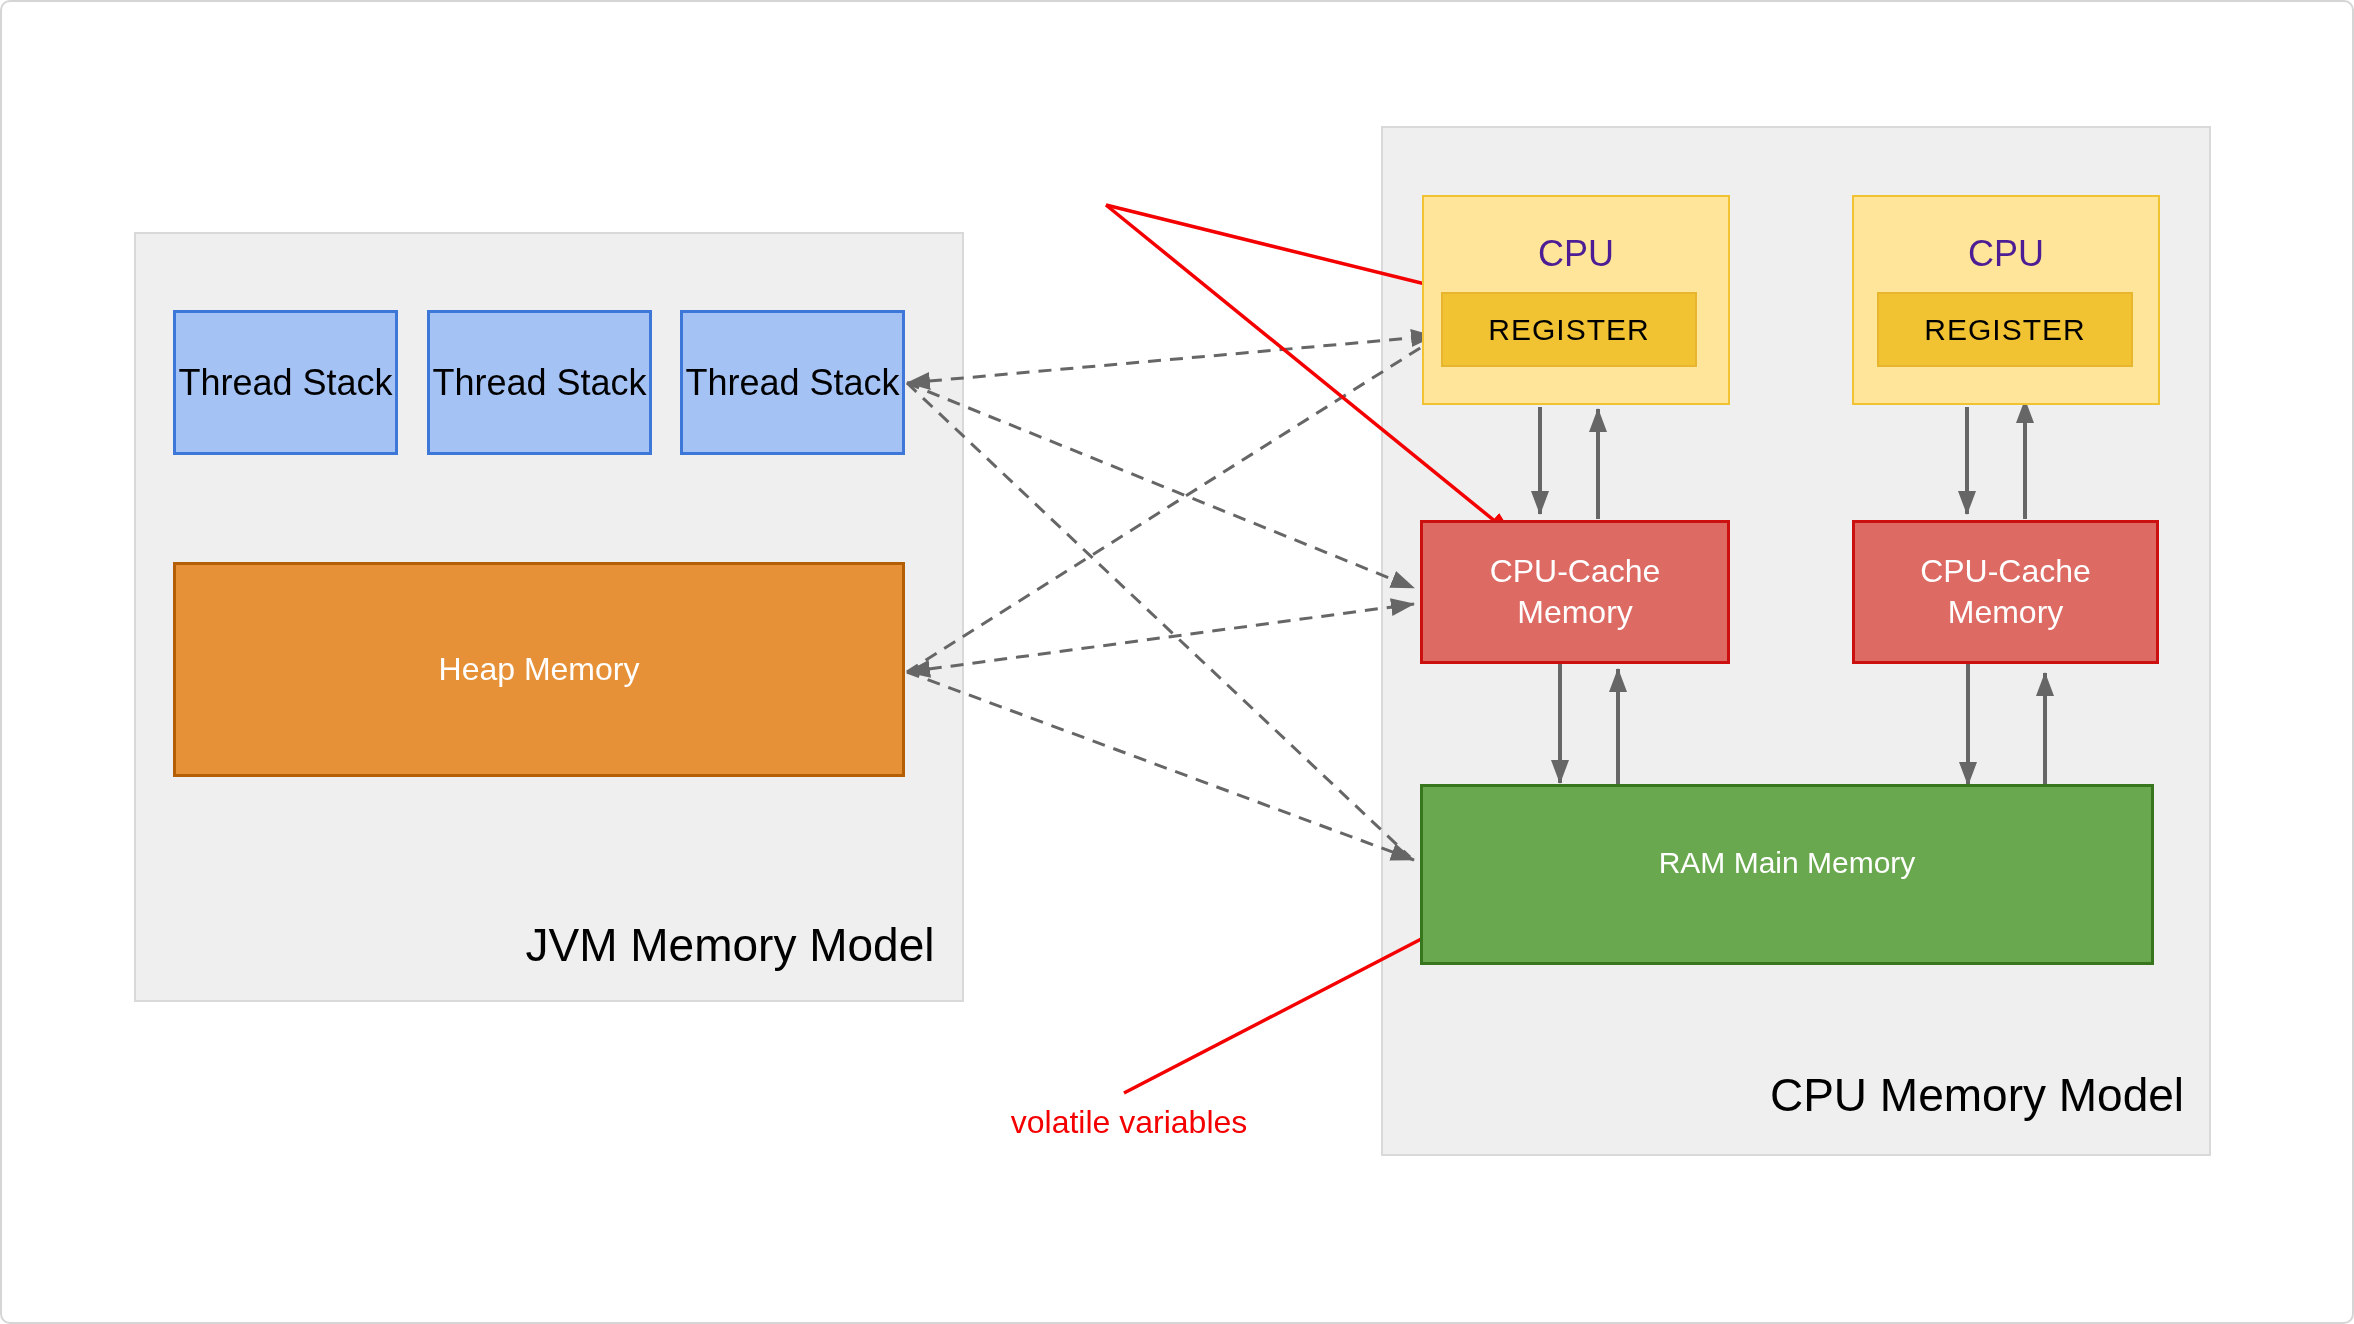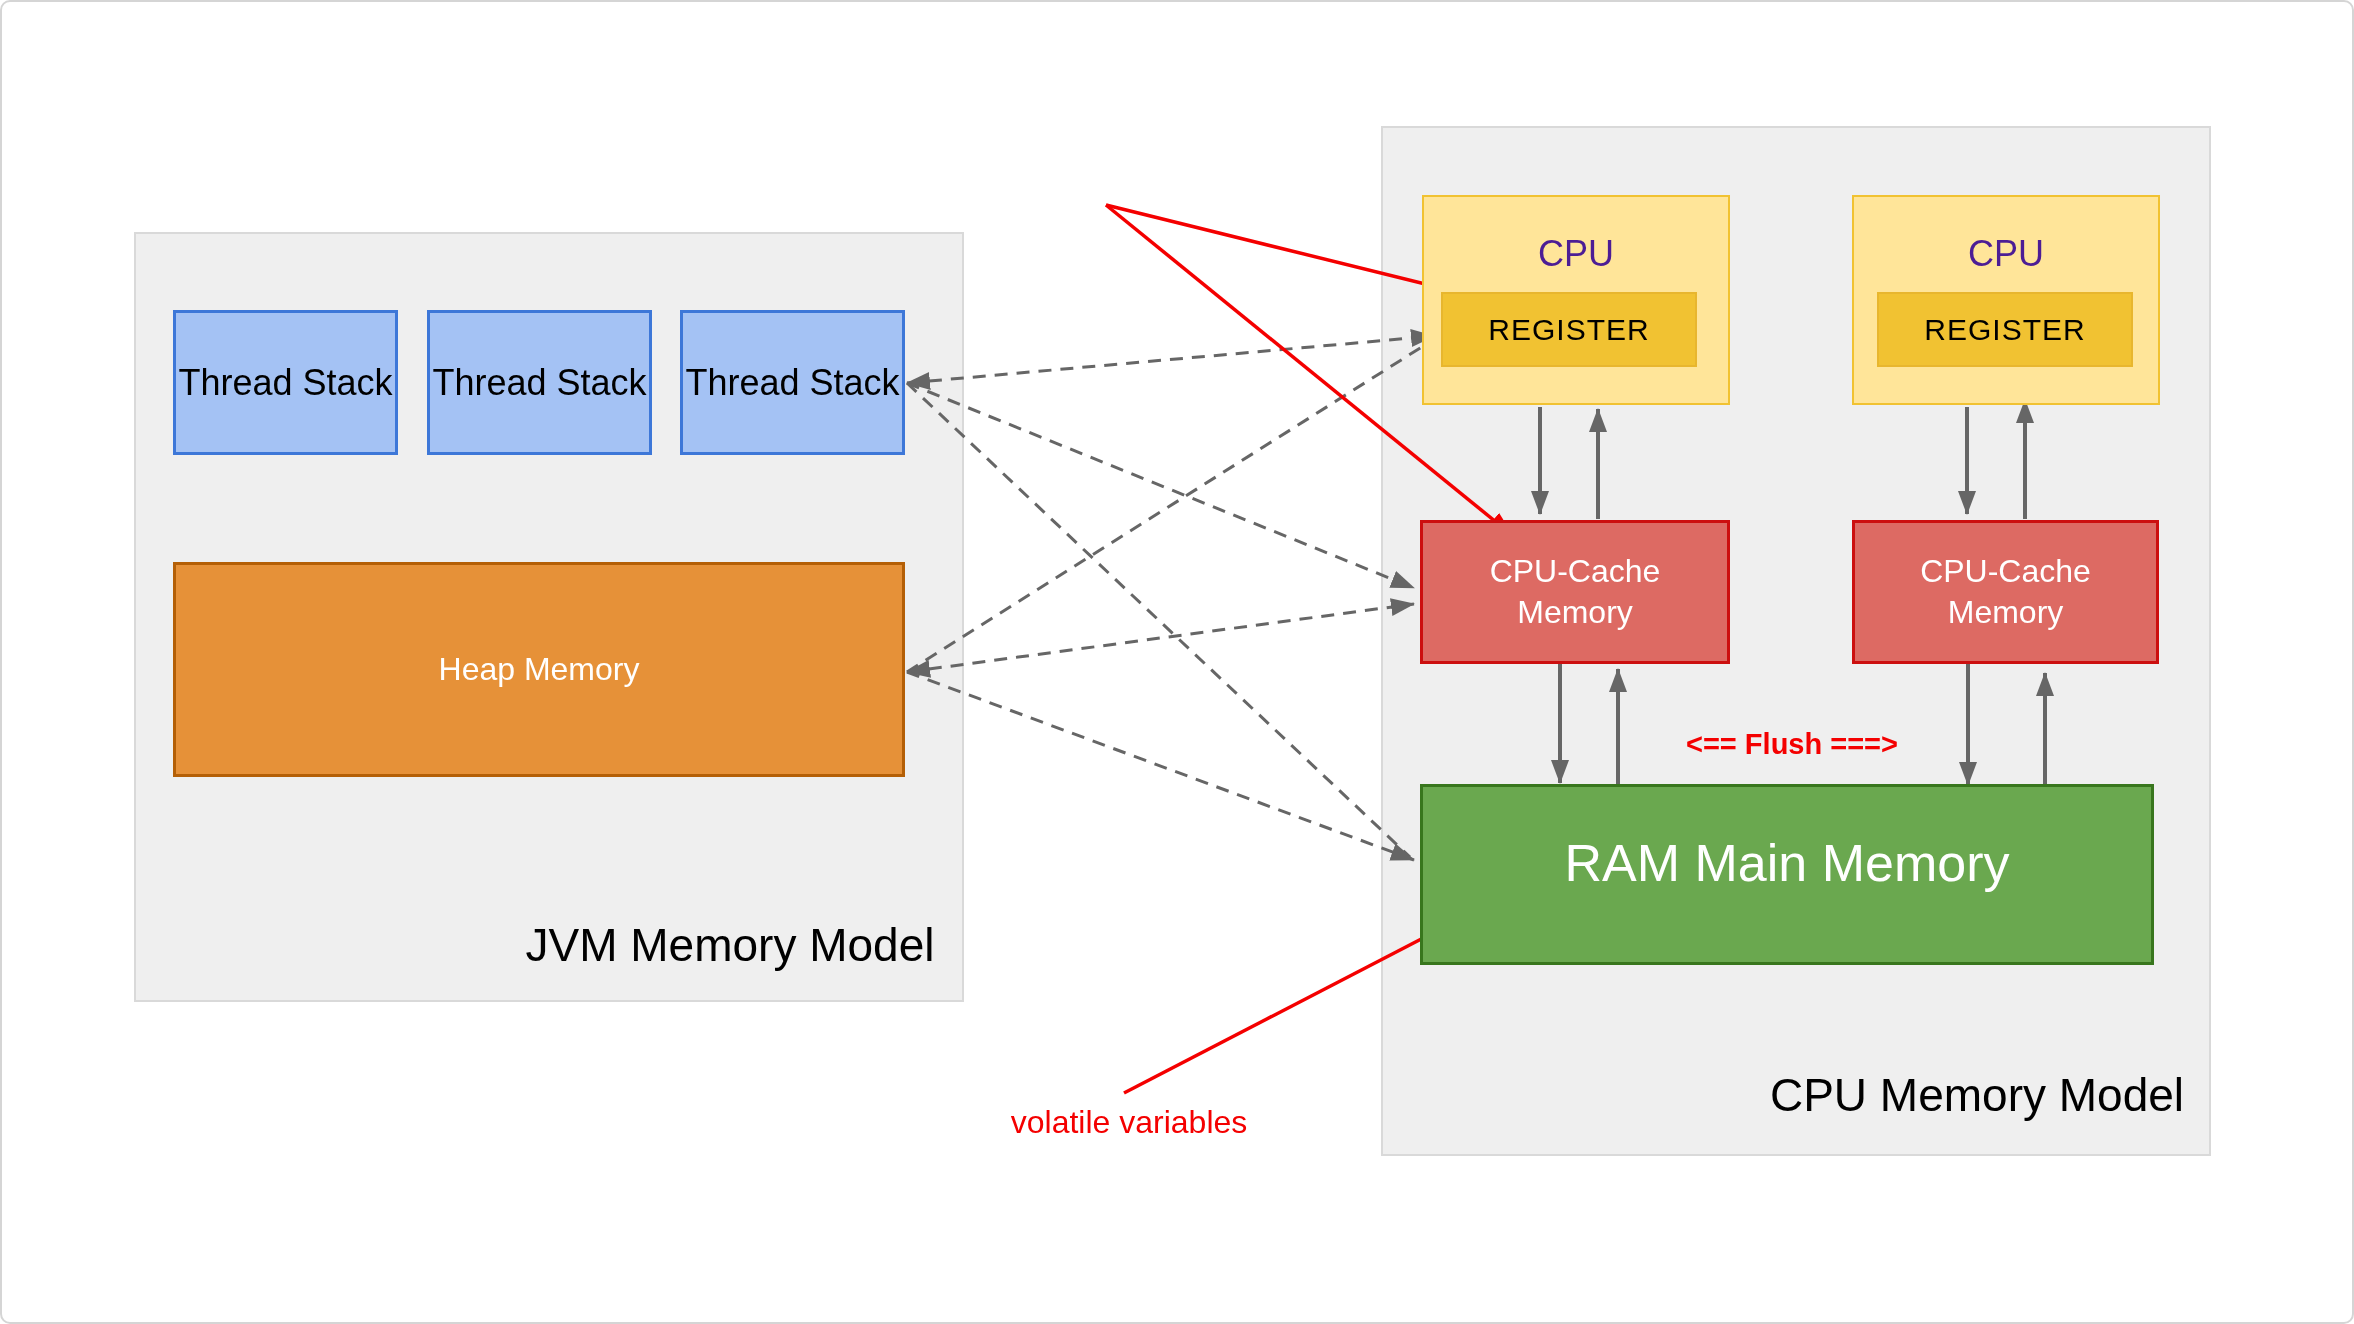--- a/index.html
+++ b/index.html
@@ -53,21 +53,21 @@
   .reg1{left:1439px;} .reg2{left:1875px;}
   .cache{
     top:518px;width:310px;height:144px;
     background:var(--cache-fill);border:3px solid var(--cache-border);
     font-size:32px;line-height:41px;color:#ffffff;padding:0 40px;
   }
   .cache1{left:1418px;} .cache2{left:1850px;width:307px;}
   .ram{
     left:1418px;top:782px;width:734px;height:181px;
     background:var(--ram-fill);border:3px solid var(--ram-border);
-    font-size:52px;color:#ffffff;
+    font-size:30px;color:#ffffff;
   }
   .ram .inner{position:relative;top:-12px;}
   .model-title{
     position:absolute;width:600px;text-align:center;color:#000;font-size:46px;
   }
   .title-jvm{left:428px;top:916px;}
   .title-cpu{left:1675px;top:1066px;}
   .red-note{
     position:absolute;color:var(--annotation-red);font-size:32px;text-align:center;line-height:40px;
   }
@@ -155,15 +155,14 @@
     <span>CPU-Cache Memory</span>
   </div>
   <div class="box ram">
     <span class="inner">RAM Main Memory</span>
   </div>
 
   <div class="model-title title-cpu">CPU Memory Model</div>
   <div class="model-title title-jvm">JVM Memory Model</div>
 
   <div class="red-note note-volatile">volatile variables</div>
-  <div class="red-note note-flush">&lt;== Flush ===&gt;</div>
 
 </div>
 
 </body></html>

